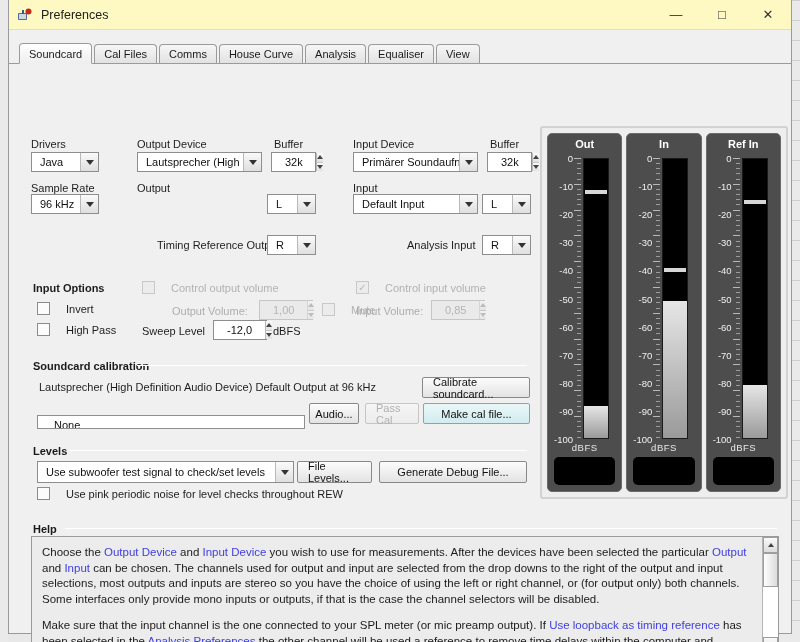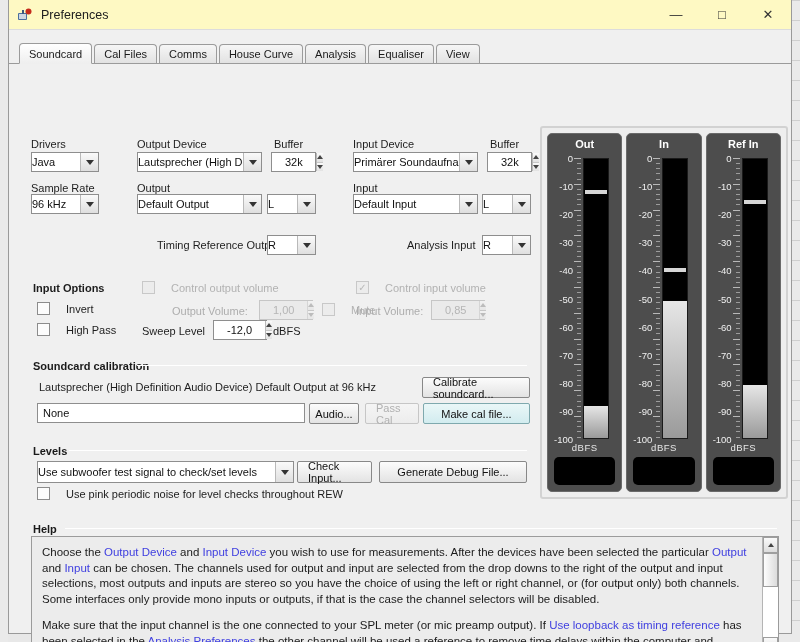--- a/index.html
+++ b/index.html
@@ -96,21 +96,21 @@
   .lbl { font-size:11px; color:#1d1d1d; }
   .lbl.dim { color:#adadad; }
 
   
   .combo {
     height:20px; display:inline-flex; align-items:stretch;
     background:#fff; border:1px solid #8e8e8e;
     font-size:11px; vertical-align:middle;
   }
   .combo .val {
-    flex:1; padding:0 0; line-height:18px; color:#111;
+    flex:1; padding:0 8px; line-height:18px; color:#111;
     overflow:hidden; white-space:nowrap;
   }
   .combo .arrow {
     width:18px; border-left:1px solid #b9b9b9;
     background:linear-gradient(to bottom,#fafafa,#dfdfdf);
     display:flex;align-items:center;justify-content:center;
   }
   .tri-d { width:0;height:0;border-left:4px solid transparent;border-right:4px solid transparent;border-top:5px solid #333; }
 
   
@@ -151,23 +151,23 @@
     background:linear-gradient(to bottom,#fcfcfc,#e3e3e3);
     border:1px solid #888; border-radius:2px;
     display:inline-flex;align-items:center;justify-content:center;
     cursor:default; vertical-align:middle;
   }
   .btn.disabled { color:#b0b0b0; border-color:#c6c6c6; background:linear-gradient(to bottom,#f5f5f5,#ececec); }
   .btn.teal { background:linear-gradient(to bottom,#eaf7f8,#d2ecef); border-color:#7fa9ae; }
 
   
   .tfield {
-    height:20px; border:1px solid #8e8e8e; background:#fff;
-    font-size:11px; color:#111; padding:0 5px; line-height:19px;
-    vertical-align:middle; display:inline-block; overflow:hidden; white-space:nowrap;
+    height:14px; border:1px solid #8e8e8e; background:#fff;
+    font-size:11px; color:#111; padding:0 16px; line-height:19px;
+    vertical-align:middle; display:inline-block; overflow:hidden; white-space:nowrap;margin-top:12px;
   }
 
   
   .section-title { position:absolute; font-size:11px; font-weight:bold; color:#1a1a1a; }
   .section-rule { position:absolute; height:1px; background:#bdbdbd; border-top:1px solid #fff; }
 
   
   #helpbox {
     position:absolute; left:22px; top:472px; width:748px; height:118px;
     background:#ececec; border:1px solid #9b9b9b;
@@ -325,26 +325,20 @@
         <div>
             <i class="tri-u-s"></i>
           </div>
         <div>
             <i class="tri-d-s"></i>
           </div>
       </span>
     </div>
 
     <div class="lbl" style="position:absolute;left:128px;top:118px;">Output</div>
-    <div class="combo" style="position:absolute;left:128px;top:130px;width:125px;">
-      <span class="val">Default Output</span>
-      <span class="arrow">
-          <i class="tri-d"></i>
-        </span>
-    </div>
     <div class="combo" style="position:absolute;left:258px;top:130px;width:49px;">
       <span class="val">L</span>
       <span class="arrow">
           <i class="tri-d"></i>
         </span>
     </div>
 
     <div class="lbl" style="position:absolute;left:148px;top:175px;">Timing Reference Output</div>
     <div class="combo" style="position:absolute;left:258px;top:171px;width:49px;">
       <span class="val">R</span>
@@ -471,21 +465,21 @@
 
     <div class="section-title" style="left:24px;top:381px;">Levels</div>
     <div class="section-rule" style="left:60px;top:386px;width:458px;"></div>
 
     <div class="combo" style="position:absolute;left:28px;top:397px;width:257px;height:22px;">
       <span class="val" style="line-height:20px;">Use subwoofer test signal to check/set levels</span>
       <span class="arrow">
           <i class="tri-d"></i>
         </span>
     </div>
-    <div class="btn" style="position:absolute;left:288px;top:397px;width:75px;height:22px;">Check Input...</div>
+    <div class="btn" style="position:absolute;left:288px;top:397px;width:75px;height:22px;">File Levels...</div>
     <div class="btn" style="position:absolute;left:370px;top:397px;width:148px;height:22px;">Generate Debug File...</div>
 
     <div class="cbx" style="position:absolute;left:28px;top:423px;">
       <span class="box"></span>
       <span class="lbl">Use pink periodic noise for level checks throughout REW</span>
     </div>
 
     <div class="section-title" style="left:24px;top:459px;">Help</div>
     <div class="section-rule" style="left:56px;top:464px;width:712px;"></div>
 

